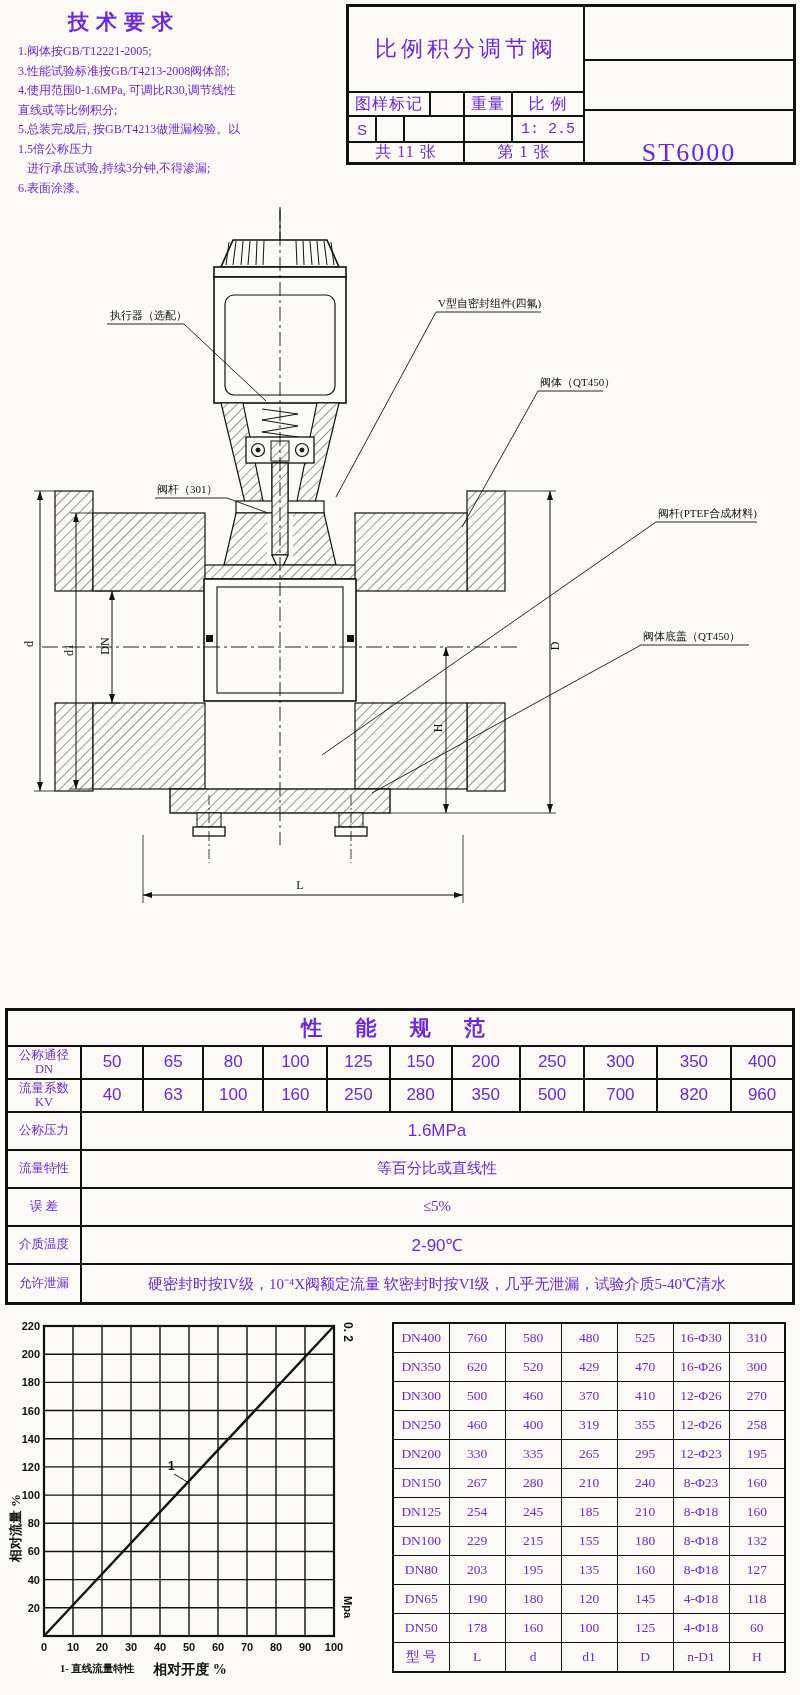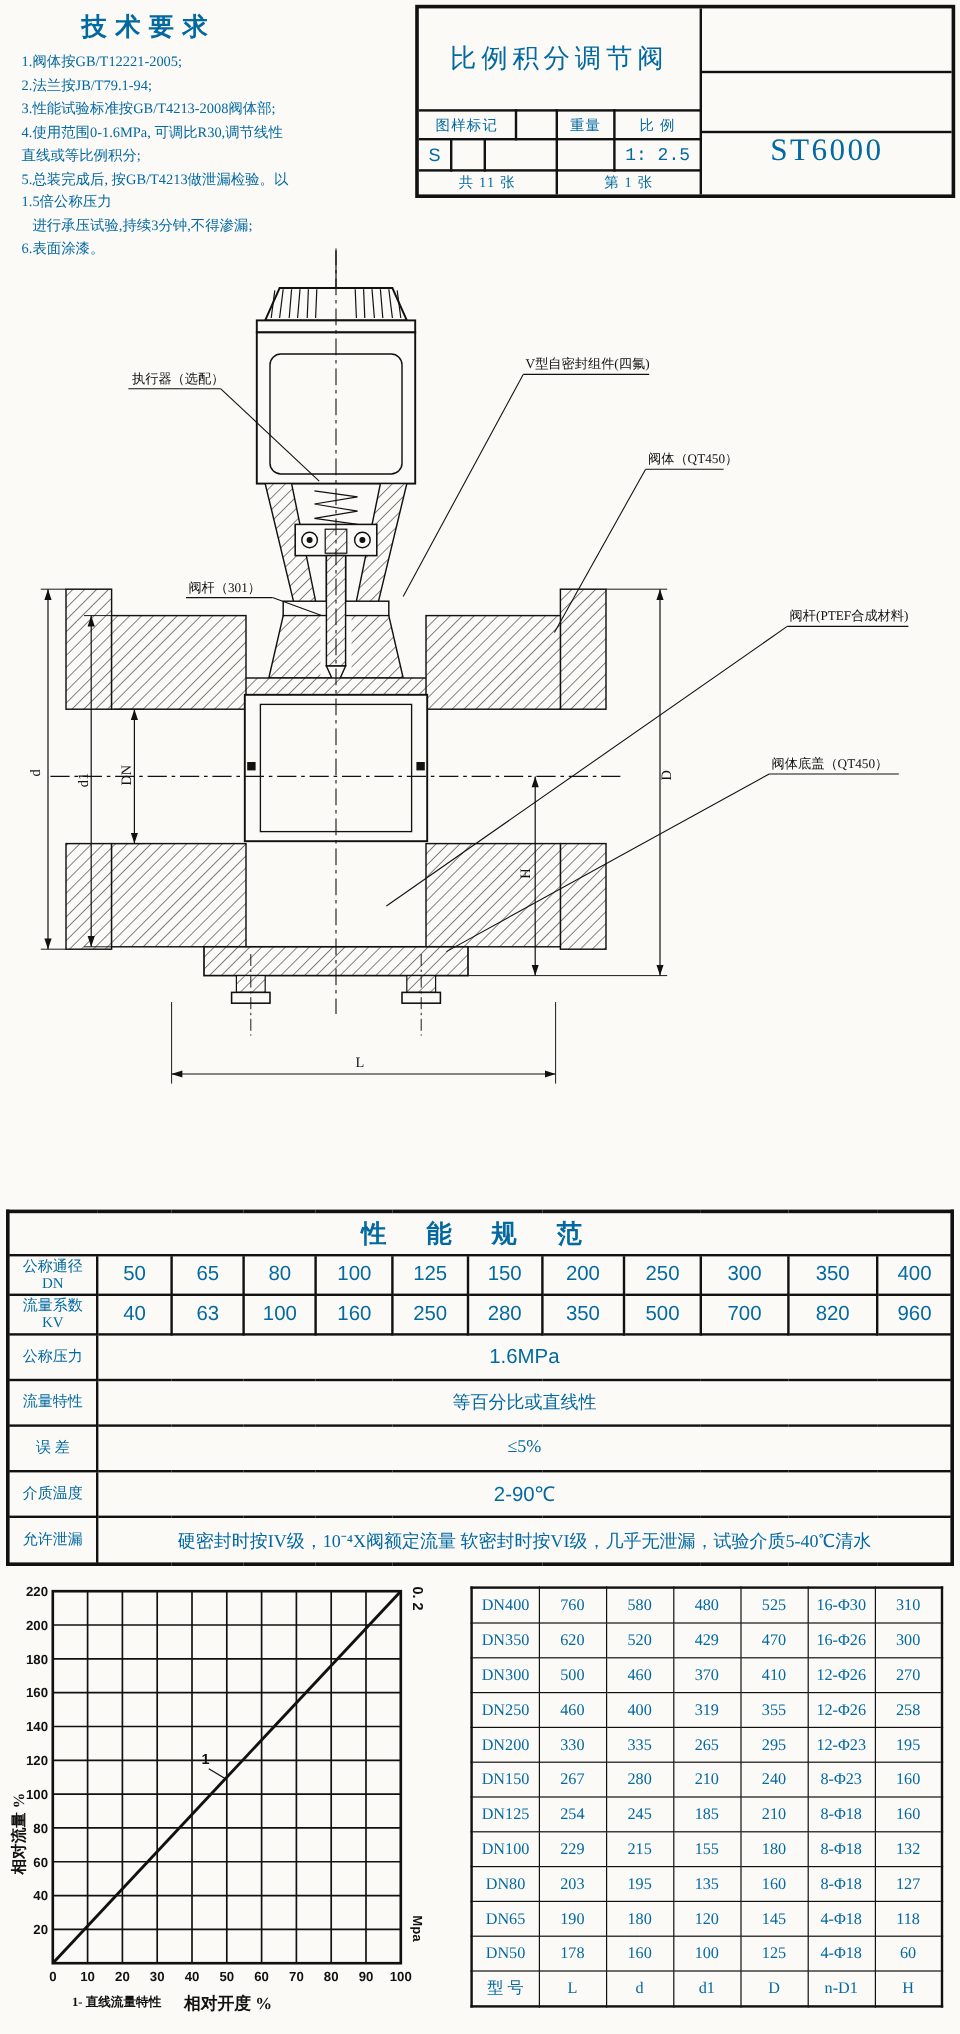--- a/index.html
+++ b/index.html
@@ -1,28 +1,28 @@
 <!DOCTYPE html>
 <html><head>
 <meta charset="utf-8">
 <style>
   html,body{margin:0;padding:0;background:#d9d9d9;}
-  .sheet{position:relative;width:800px;height:1695px;background:#fbfaf7;color:#0369a1;
+  .sheet{position:relative;width:800px;height:1695px;background:#fbfaf7;color:#6d28d9;
          font-family:"Liberation Serif",serif;overflow:hidden;}
   
   .tech{position:absolute;left:18px;top:6px;width:322px;}
   .tech-title{font-size:21px;font-weight:bold;letter-spacing:7px;margin:2px 0 6px 50px;}
   .tech-line{font-size:12px;line-height:19.5px;white-space:pre;}
   
   .tblock{position:absolute;left:346px;top:4px;width:450px;height:161px;
           border:3px solid #111;box-sizing:border-box;}
   .tb-abs{position:absolute;box-sizing:border-box;display:flex;align-items:center;justify-content:center;text-align:center;}
   .tb-line{position:absolute;background:#111;}
   .tb-product{font-size:22px;letter-spacing:4px;}
-  .tb-small{font-size:12px;letter-spacing:1px;}
+  .tb-small{font-size:16px;letter-spacing:1px;}
   .tb-scale{font-size:15px;font-family:Liberation Mono, monospace;}
   .tb-mark{font-size:15px;font-family:"Liberation Sans",sans-serif;}
   .tb-dtitle{font-size:21px;letter-spacing:3px;}
   .tb-model{font-size:26px;letter-spacing:2px;font-family:"Liberation Serif",serif;}
   
   .draw{position:absolute;left:0;top:195px;}
   .draw text{font-family:"Liberation Serif",serif;fill:#111;}
   .callout{font-size:11px;}
   .dimlab{font-size:12px;}
   
@@ -44,21 +44,20 @@
 </style>
 </head>
 <body>
 
 <div class="sheet">
 
   <div class="tech">
     <div class="tech-title">技术要求</div>
     <div>
         <div class="tech-line">1.阀体按GB/T12221-2005;</div>
-        <div class="tech-line">2.法兰按JB/T79.1-94;</div>
         <div class="tech-line">3.性能试验标准按GB/T4213-2008阀体部;</div>
         <div class="tech-line">4.使用范围0-1.6MPa, 可调比R30,调节线性</div>
         <div class="tech-line">直线或等比例积分;</div>
         <div class="tech-line">5.总装完成后, 按GB/T4213做泄漏检验。以</div>
         <div class="tech-line">1.5倍公称压力</div>
         <div class="tech-line">   进行承压试验,持续3分钟,不得渗漏;</div>
         <div class="tech-line">6.表面涂漆。</div>
       </div>
   </div>
 
@@ -77,21 +76,21 @@
     <div class="tb-line" style="left:236px;top:102px;width:208px;height:2px;"></div>
 
     <div class="tb-abs tb-product" style="left:0;top:0;width:234px;height:84px;">比例积分调节阀</div>
     <div class="tb-abs tb-small" style="left:0;top:86px;width:80px;height:22px;">图样标记</div>
     <div class="tb-abs tb-small" style="left:116px;top:86px;width:46px;height:22px;">重量</div>
     <div class="tb-abs tb-small" style="left:164px;top:86px;width:70px;height:22px;">比 例</div>
     <div class="tb-abs tb-mark" style="left:0;top:110px;width:26px;height:24px;">S</div>
     <div class="tb-abs tb-scale" style="left:164px;top:110px;width:70px;height:24px;">1: 2.5</div>
     <div class="tb-abs tb-small" style="left:0;top:136px;width:114px;height:19px;">共 11 张</div>
     <div class="tb-abs tb-small" style="left:116px;top:136px;width:118px;height:19px;">第 1 张</div>
-    <div class="tb-abs tb-model" style="left:236px;top:92px;width:208px;height:51px;">ST6000</div>
+    <div class="tb-abs tb-model" style="left:236px;top:120px;width:208px;height:51px;">ST6000</div>
   </div>
 
   <svg class="draw" width="800" height="745" viewBox="0 0 800 745">
     <defs>
       <pattern id="h" patternUnits="userSpaceOnUse" width="7" height="7" patternTransform="rotate(45)">
         <rect width="7" height="7" fill="#fbfaf7"></rect>
         <line x1="0" y1="0" x2="0" y2="7" stroke="#444" stroke-width="1.1"></line>
       </pattern>
       <marker id="ae" markerWidth="10" markerHeight="7" refX="9" refY="3" orient="auto">
           <path d="M0,0L9,3L0,6Z" fill="#111"></path>

